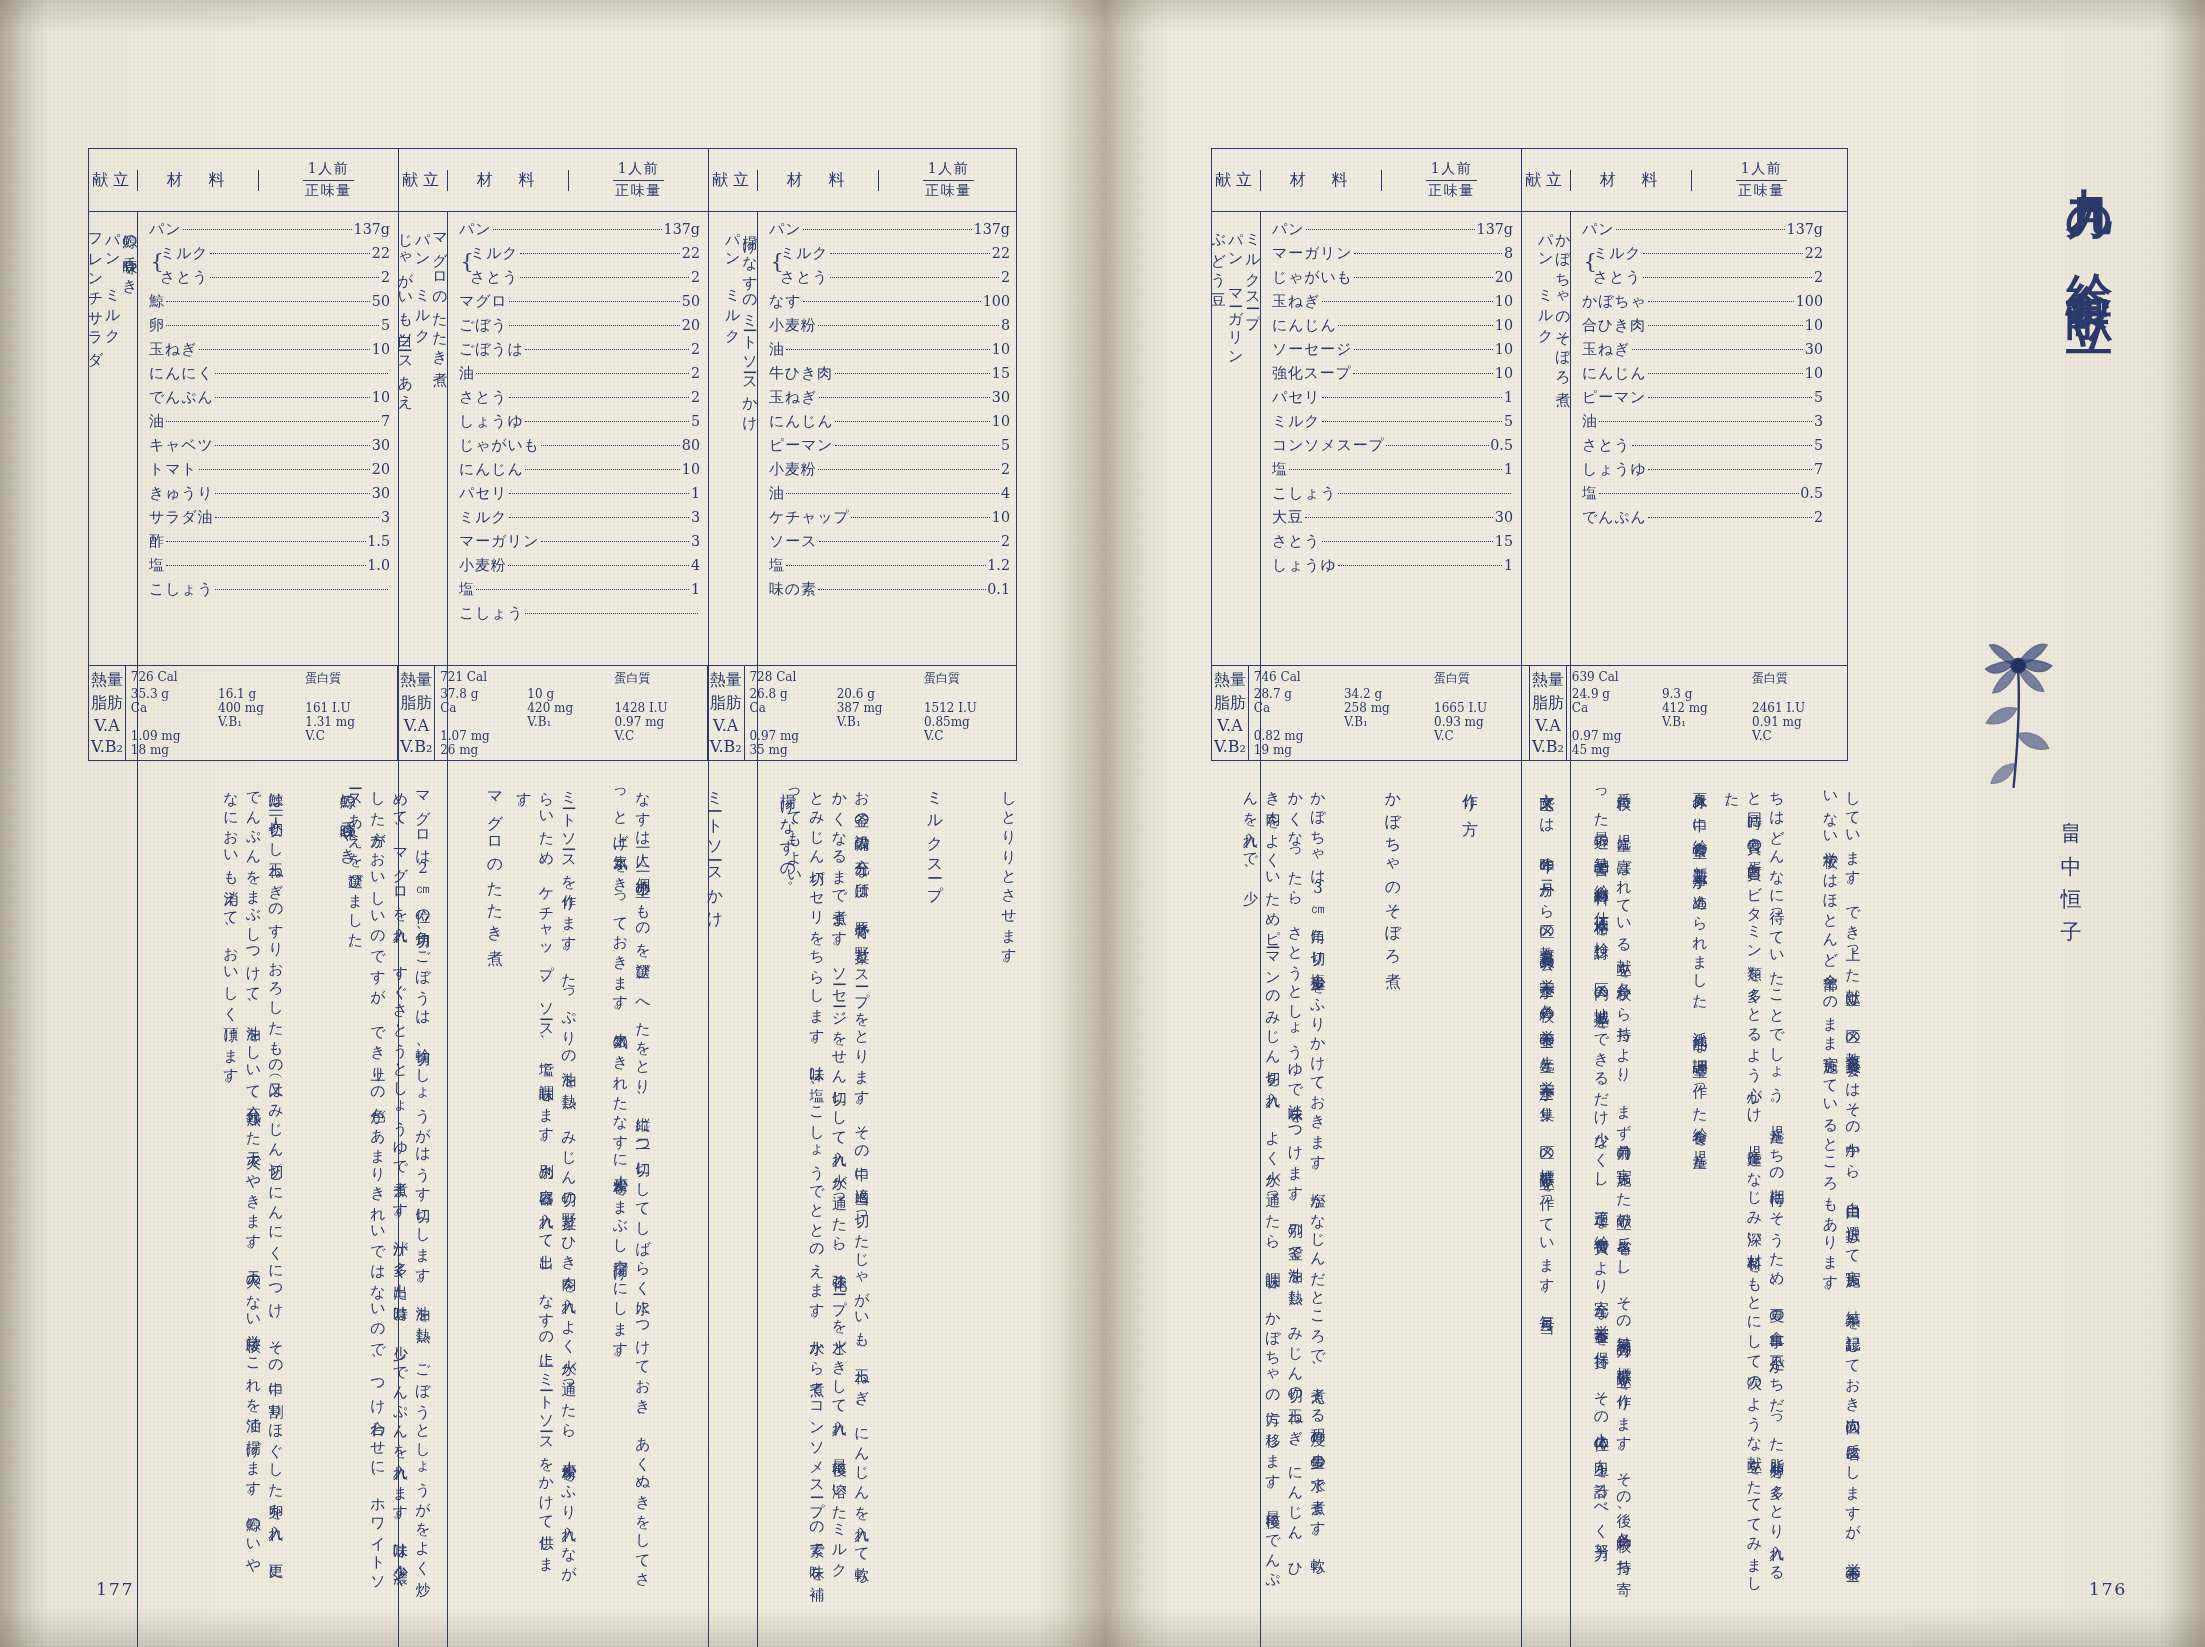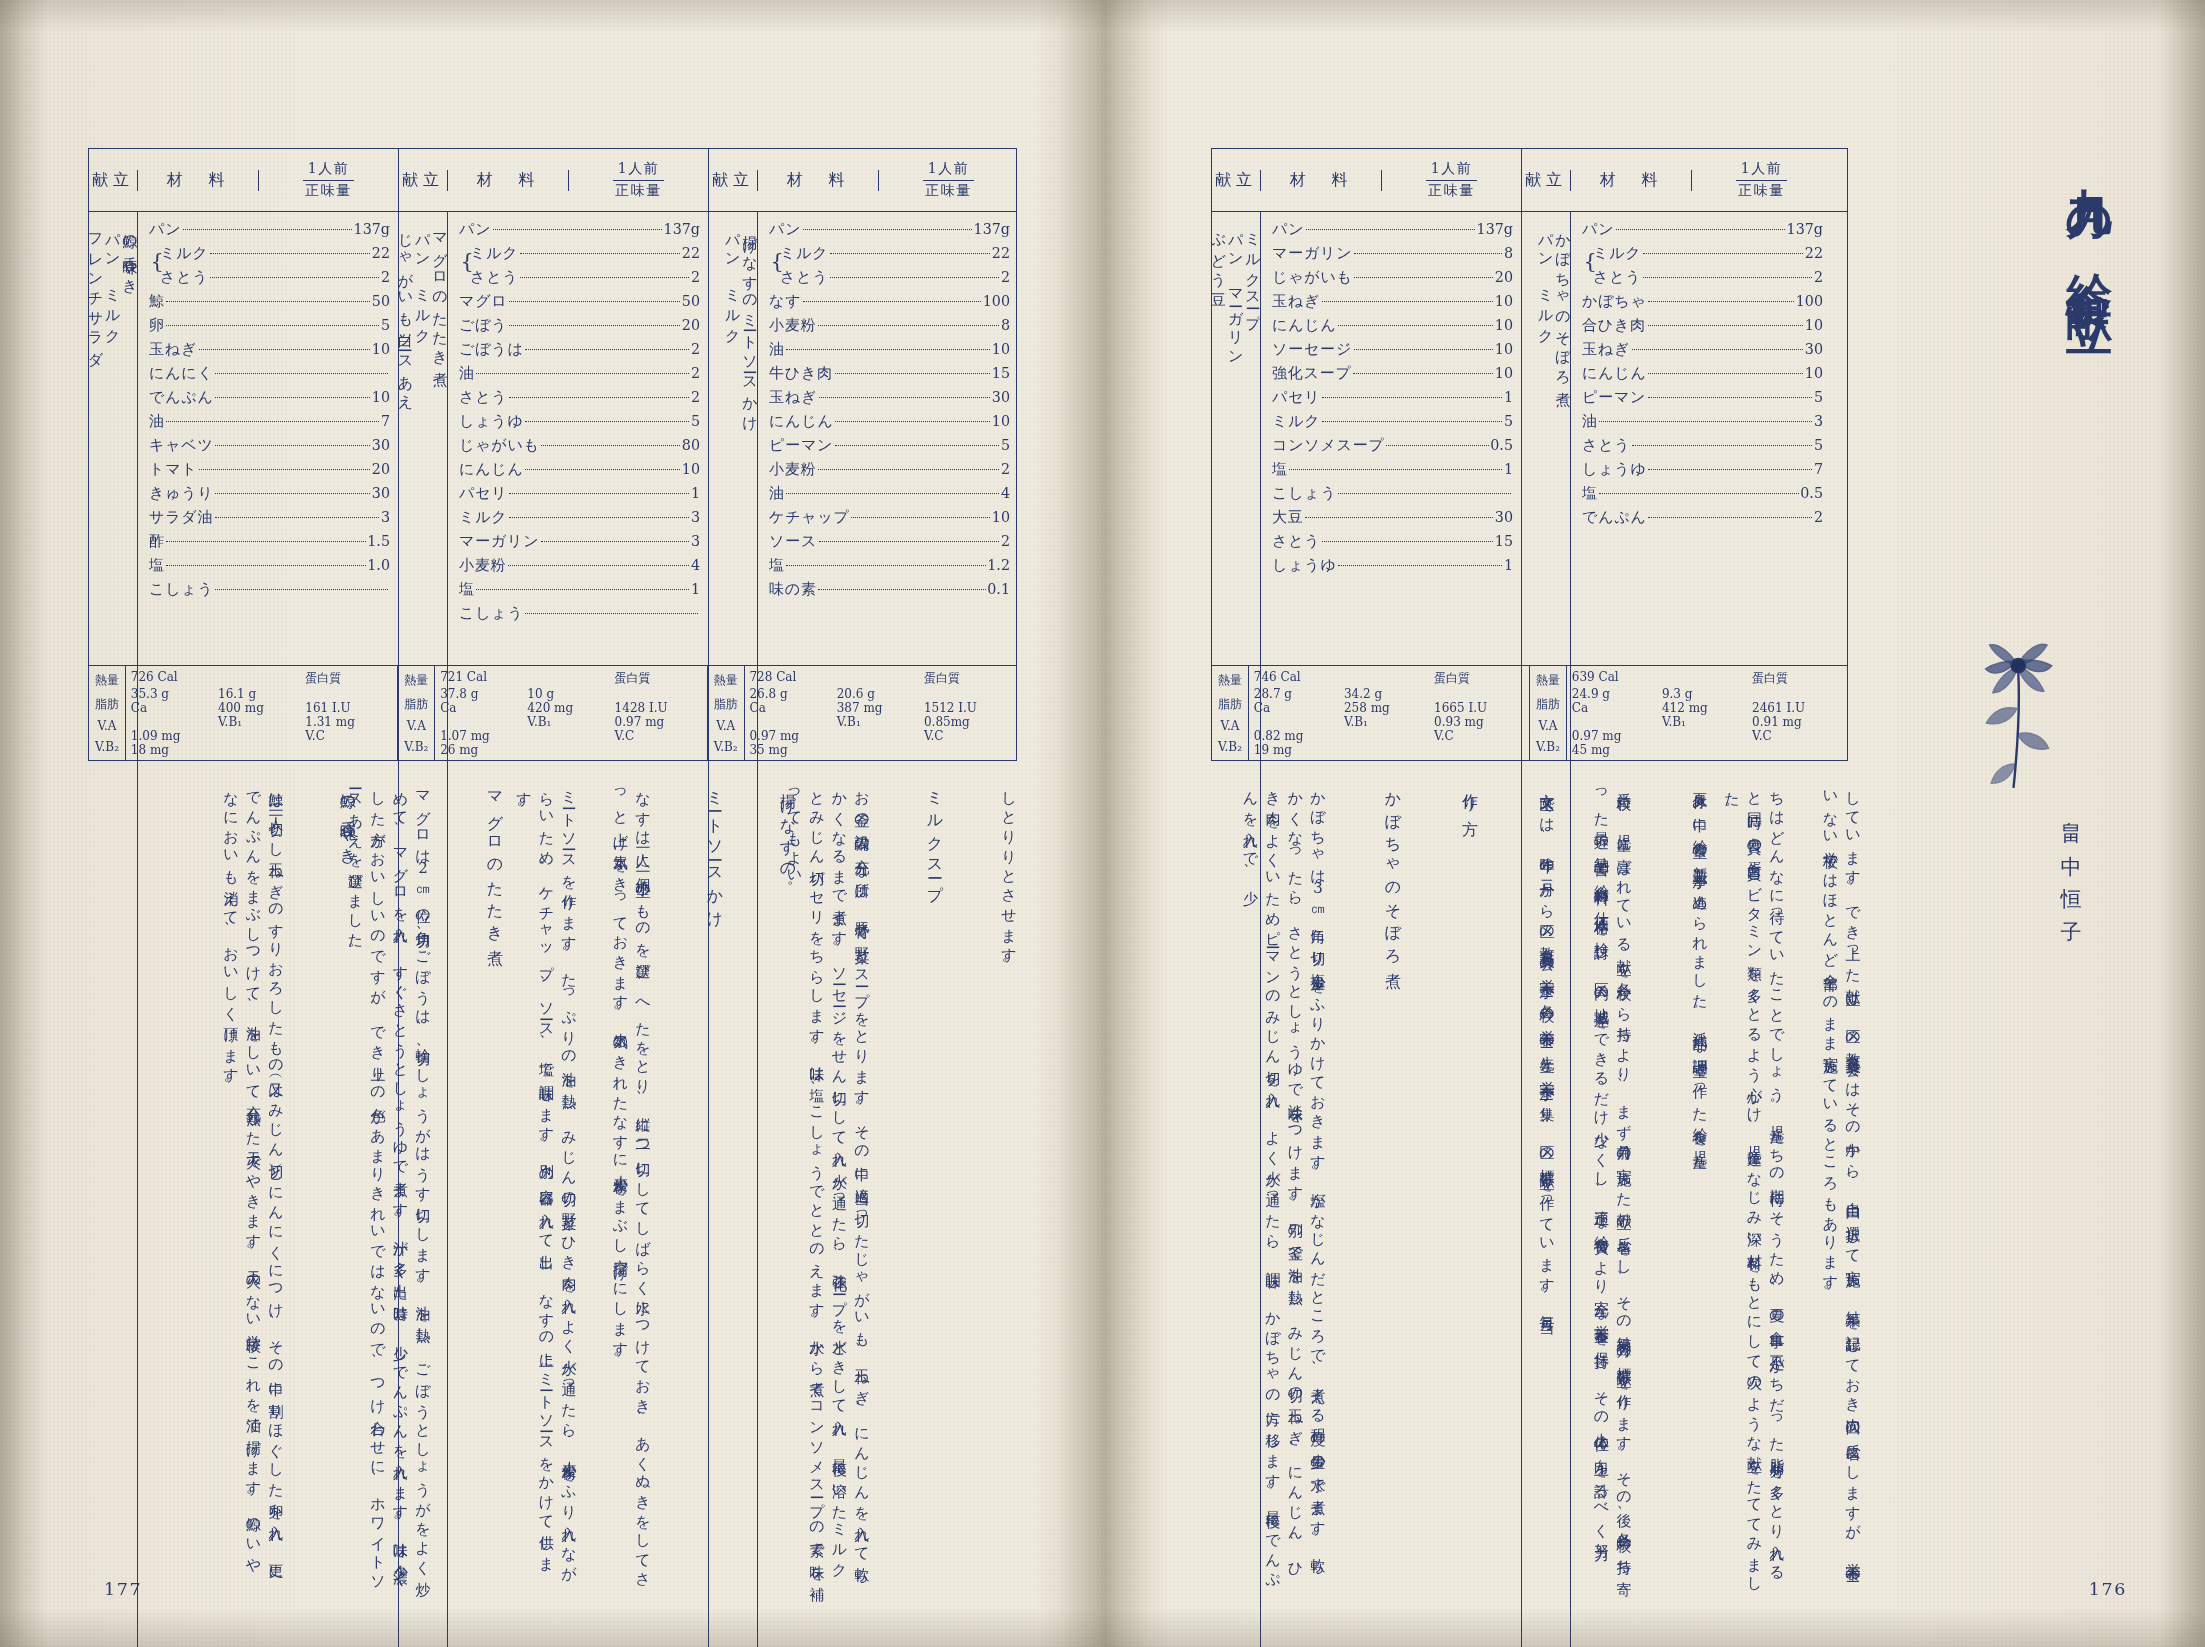--- a/index.html
+++ b/index.html
@@ -119,21 +119,21 @@
     border-top:1.6px solid #2b3a6b;display:flex;
   }
   .nutri-group{
     flex:1;border-right:1.2px solid #2b3a6b;box-sizing:border-box;
     display:flex;
   }
   .nutri-group:last-child{border-right:none;}
   .nutri-lab{
     width:37px;border-right:0.8px solid #2b3a6b;box-sizing:border-box;
     display:flex;flex-direction:column;justify-content:space-around;align-items:center;
-    font-family:"DejaVu Serif",serif;color:#2b3a6b;font-size:12px;padding:3.2px 0;
+    font-family:"DejaVu Serif",serif;color:#2b3a6b;font-size:16px;padding:3.2px 0;
   }
   .nutri-vals{
     flex:1;display:grid;grid-template-columns:1fr 1fr 1fr;
     align-content:space-around;padding:4px 4.8px;
     font-family:"DejaVu Serif",serif;color:#2b3a6b;font-size:12px;
   }
   .nutri-vals div{white-space:nowrap;}
   .nv-k{padding-right:4.8px;}
 
   
@@ -163,21 +163,21 @@
     letter-spacing:2.4px;
     height:100%;
     white-space:pre-wrap;
   }
   .tcol.head{font-size:16px;letter-spacing:4px;}
 
   .folio{
     position:absolute;bottom:49px;
     font-family:"DejaVu Serif",serif;color:#2b3a6b;font-size:17.5px;letter-spacing:1.6px;
   }
-  #folio-left{left:104px;margin-top:24px;}
+  #folio-left{left:96px;margin-top:24px;}
   #folio-right{right:78px;}
 </style>
 </head>
 <body>
 
 <div id="spread"></div>
 <div class="grain"></div>
 
 <div class="menu-table" id="table-left">
   <div class="tbl-head">

